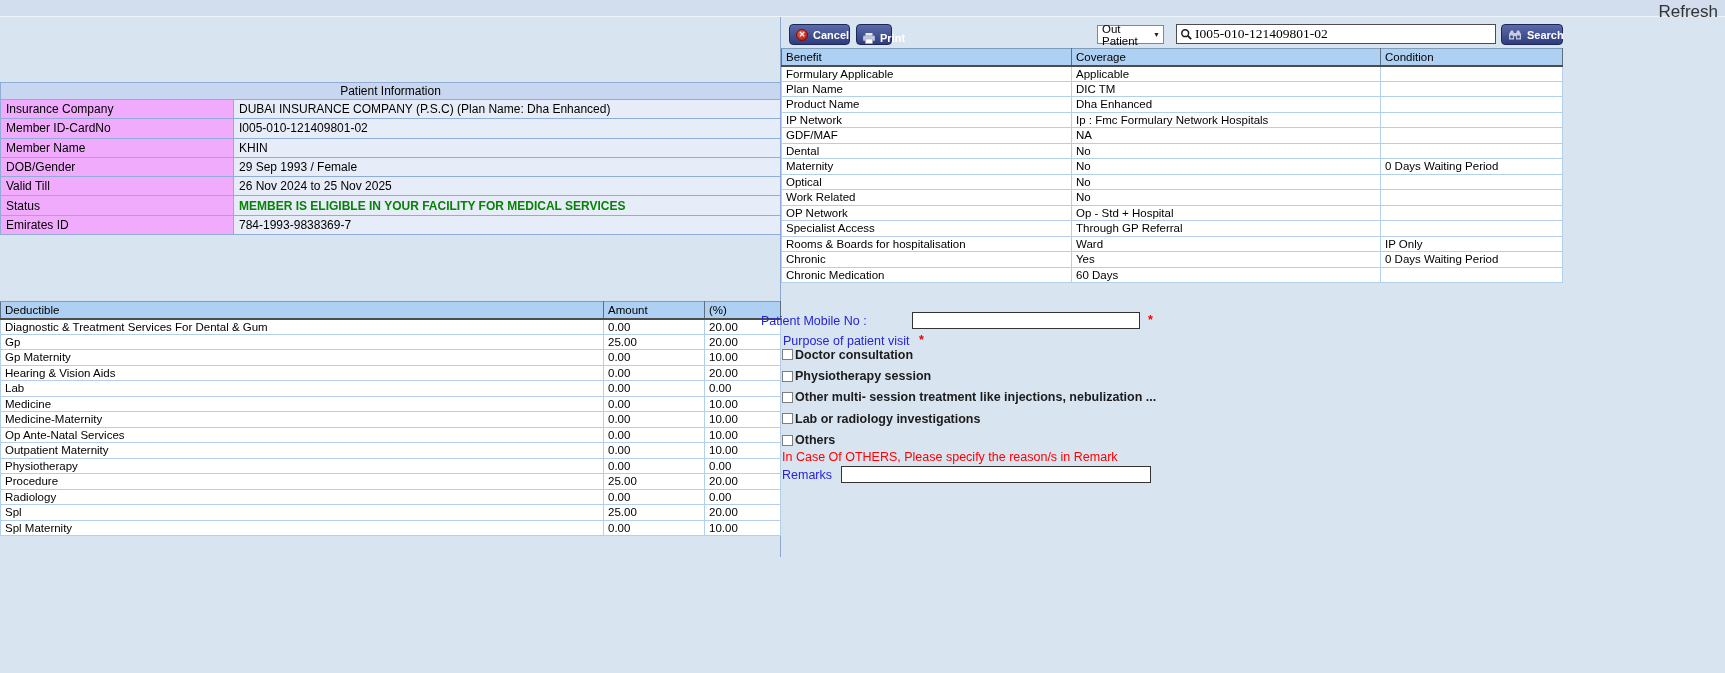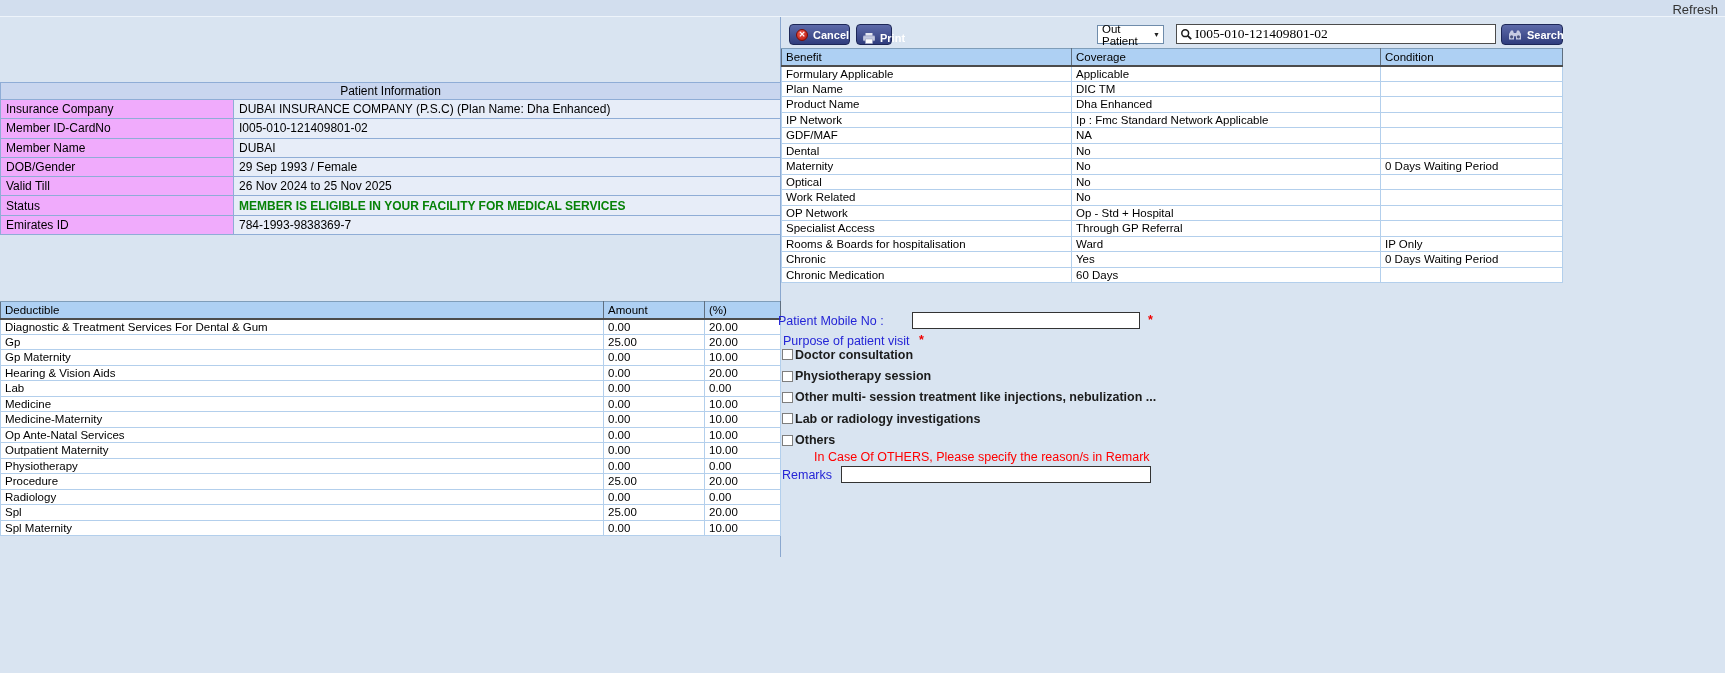--- a/index.html
+++ b/index.html
@@ -10,21 +10,21 @@
     position:relative;
   }
   .screen { position:absolute; inset:0; }
 
   
   .topbar {
     position:absolute; left:0; top:0; width:1725px; height:17px;
     background:#d2deee; border-bottom:1px solid #eef4fb;
   }
   .refresh {
-    position:absolute; right:7px; top:2px; font-size:13px; color:#333;
+    position:absolute; right:7px; top:2px; font-size:17px; color:#333;
     cursor:pointer;
   }
 
   
   .vdivider {
     position:absolute; left:780px; top:17px; width:1px; height:540px;
     background:#8aa7cf;
   }
 
   
@@ -97,40 +97,40 @@
   .pi-value { background:#e7edf8; }
 
   
   .deduct-table { position:absolute; left:0; top:301px; width:781px; }
 
   
   .benefit-table { position:absolute; left:781px; top:48px; width:782px; }
 
   
   .form-label { position:absolute; font-size:12.5px; color:#2424d6; }
-  .mobile-label  { left:778px; top:314px; }
+  .mobile-label  { left:761px; top:314px; }
   .mobile-input  {
     position:absolute; left:912px; top:312px; width:228px; height:17px;
     border:1px solid #333; background:#fff; font-size:12px; padding:0 3px; outline:none;
   }
   .req { position:absolute; color:#f00000; font-weight:bold; font-size:12.5px; }
   .mobile-req  { left:1148px; top:313px; }
   .purpose-label { left:783px; top:334px; }
   .purpose-req { left:919px; top:333px; }
 
   .cb-list { position:absolute; left:782px; top:344px; display:flex; flex-direction:column; }
   .cb-row { height:21.4px; display:flex; align-items:center; cursor:default; }
   .cb {
     appearance:none; -webkit-appearance:none;
     width:11px; height:11px; border:1px solid #7e7e7e; background:#fff;
     margin:0 2px 0 0; flex:0 0 auto; cursor:pointer;
   }
   .cb-label { font-weight:bold; font-size:12.5px; color:#1b1b1b; white-space:nowrap; }
 
-  .others-note { position:absolute; left:782px; top:450px; font-size:12.5px; color:#ff0000;padding-left:32px; }
+  .others-note { position:absolute; left:782px; top:450px; font-size:12.5px; color:#ff0000; }
   .remarks-label { left:782px; top:468px; }
   .remarks-input {
     position:absolute; left:841px; top:466px; width:310px; height:17px;
     border:1px solid #333; background:#fff; font-size:12px; padding:0 3px; outline:none;
   }
 </style>
 </head>
 <body>
 
 <div class="screen">
@@ -194,21 +194,21 @@
           <td class="pi-value">DUBAI INSURANCE COMPANY (P.S.C) (Plan Name: Dha Enhanced)</td>
         </tr>
 
         <tr>
           <td class="pi-label">Member ID-CardNo</td>
           <td class="pi-value">I005-010-121409801-02</td>
         </tr>
 
         <tr>
           <td class="pi-label">Member Name</td>
-          <td class="pi-value">DUBAI</td>
+          <td class="pi-value">KHIN</td>
         </tr>
 
         <tr>
           <td class="pi-label">DOB/Gender</td>
           <td class="pi-value">29 Sep 1993 / Female</td>
         </tr>
 
 
         <tr>
           <td class="pi-label">Valid Till</td>
@@ -356,21 +356,21 @@
         </tr>
 
         <tr>
           <td>Product Name</td>
           <td>Dha Enhanced</td>
           <td></td>
         </tr>
 
         <tr>
           <td>IP Network</td>
-          <td>Ip : Fmc Standard Network Applicable</td>
+          <td>Ip : Fmc Formulary Network Hospitals</td>
           <td></td>
         </tr>
 
         <tr>
           <td>GDF/MAF</td>
           <td>NA</td>
           <td></td>
         </tr>
 
         <tr>

